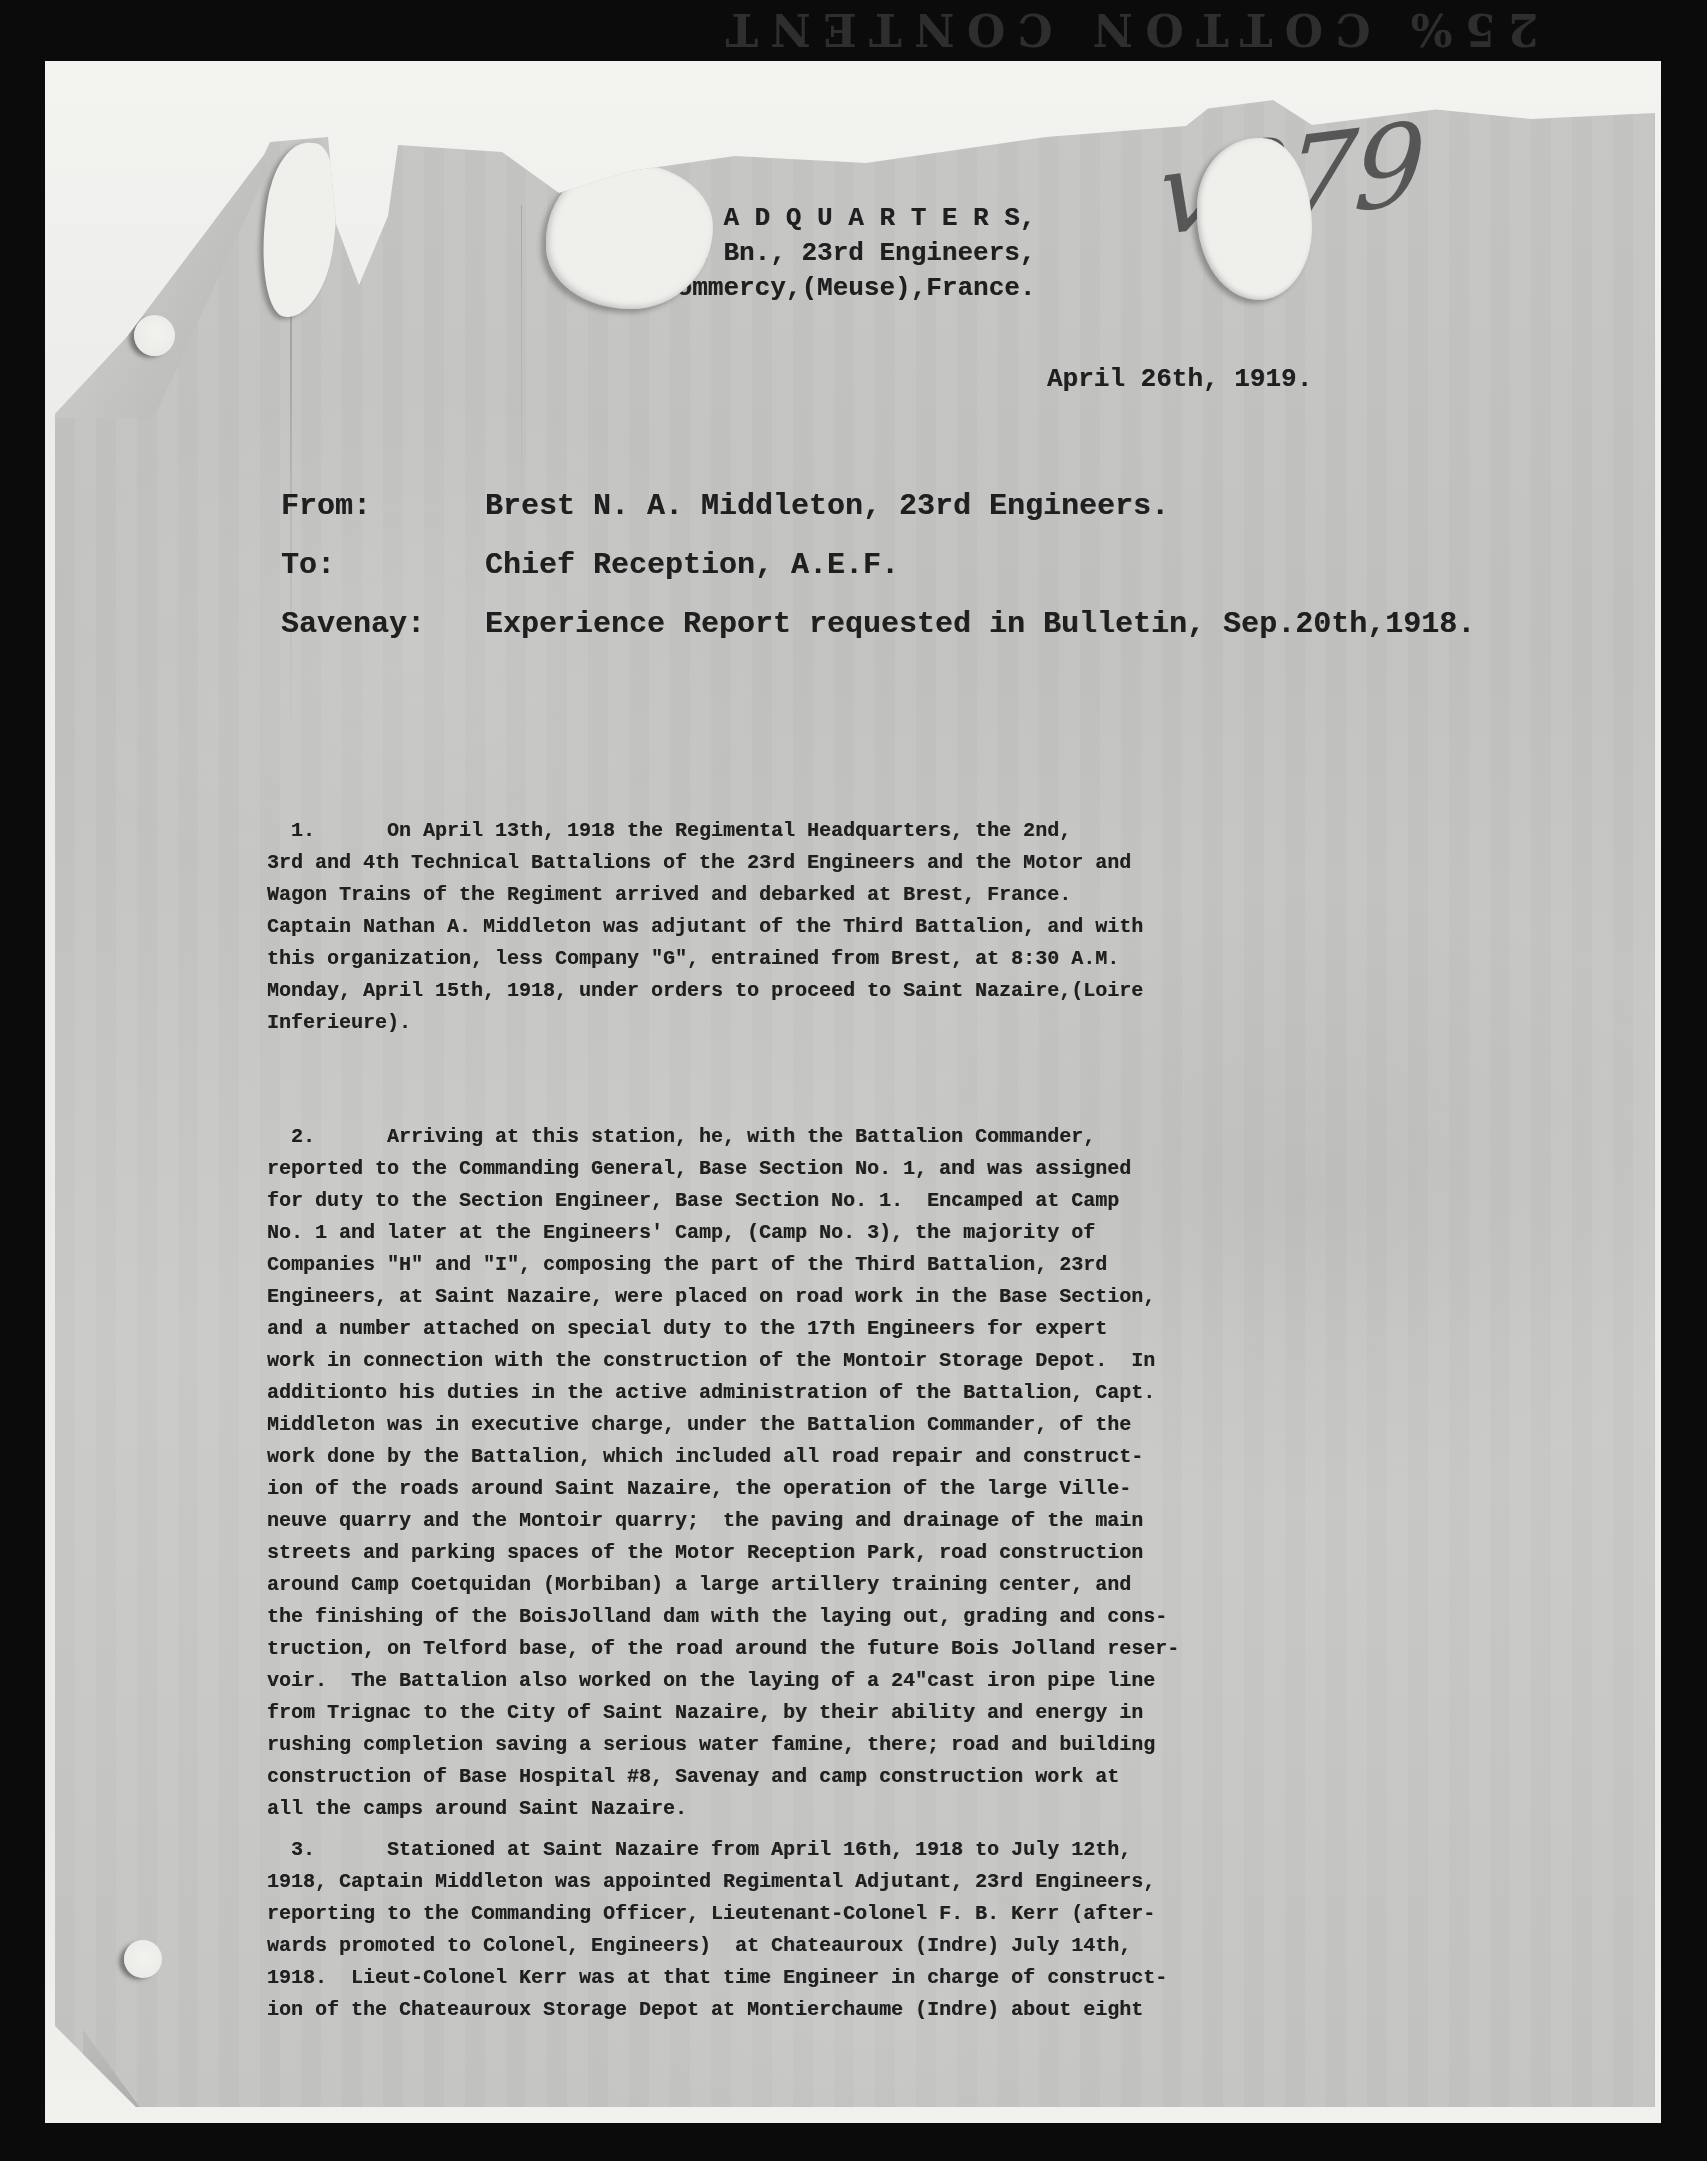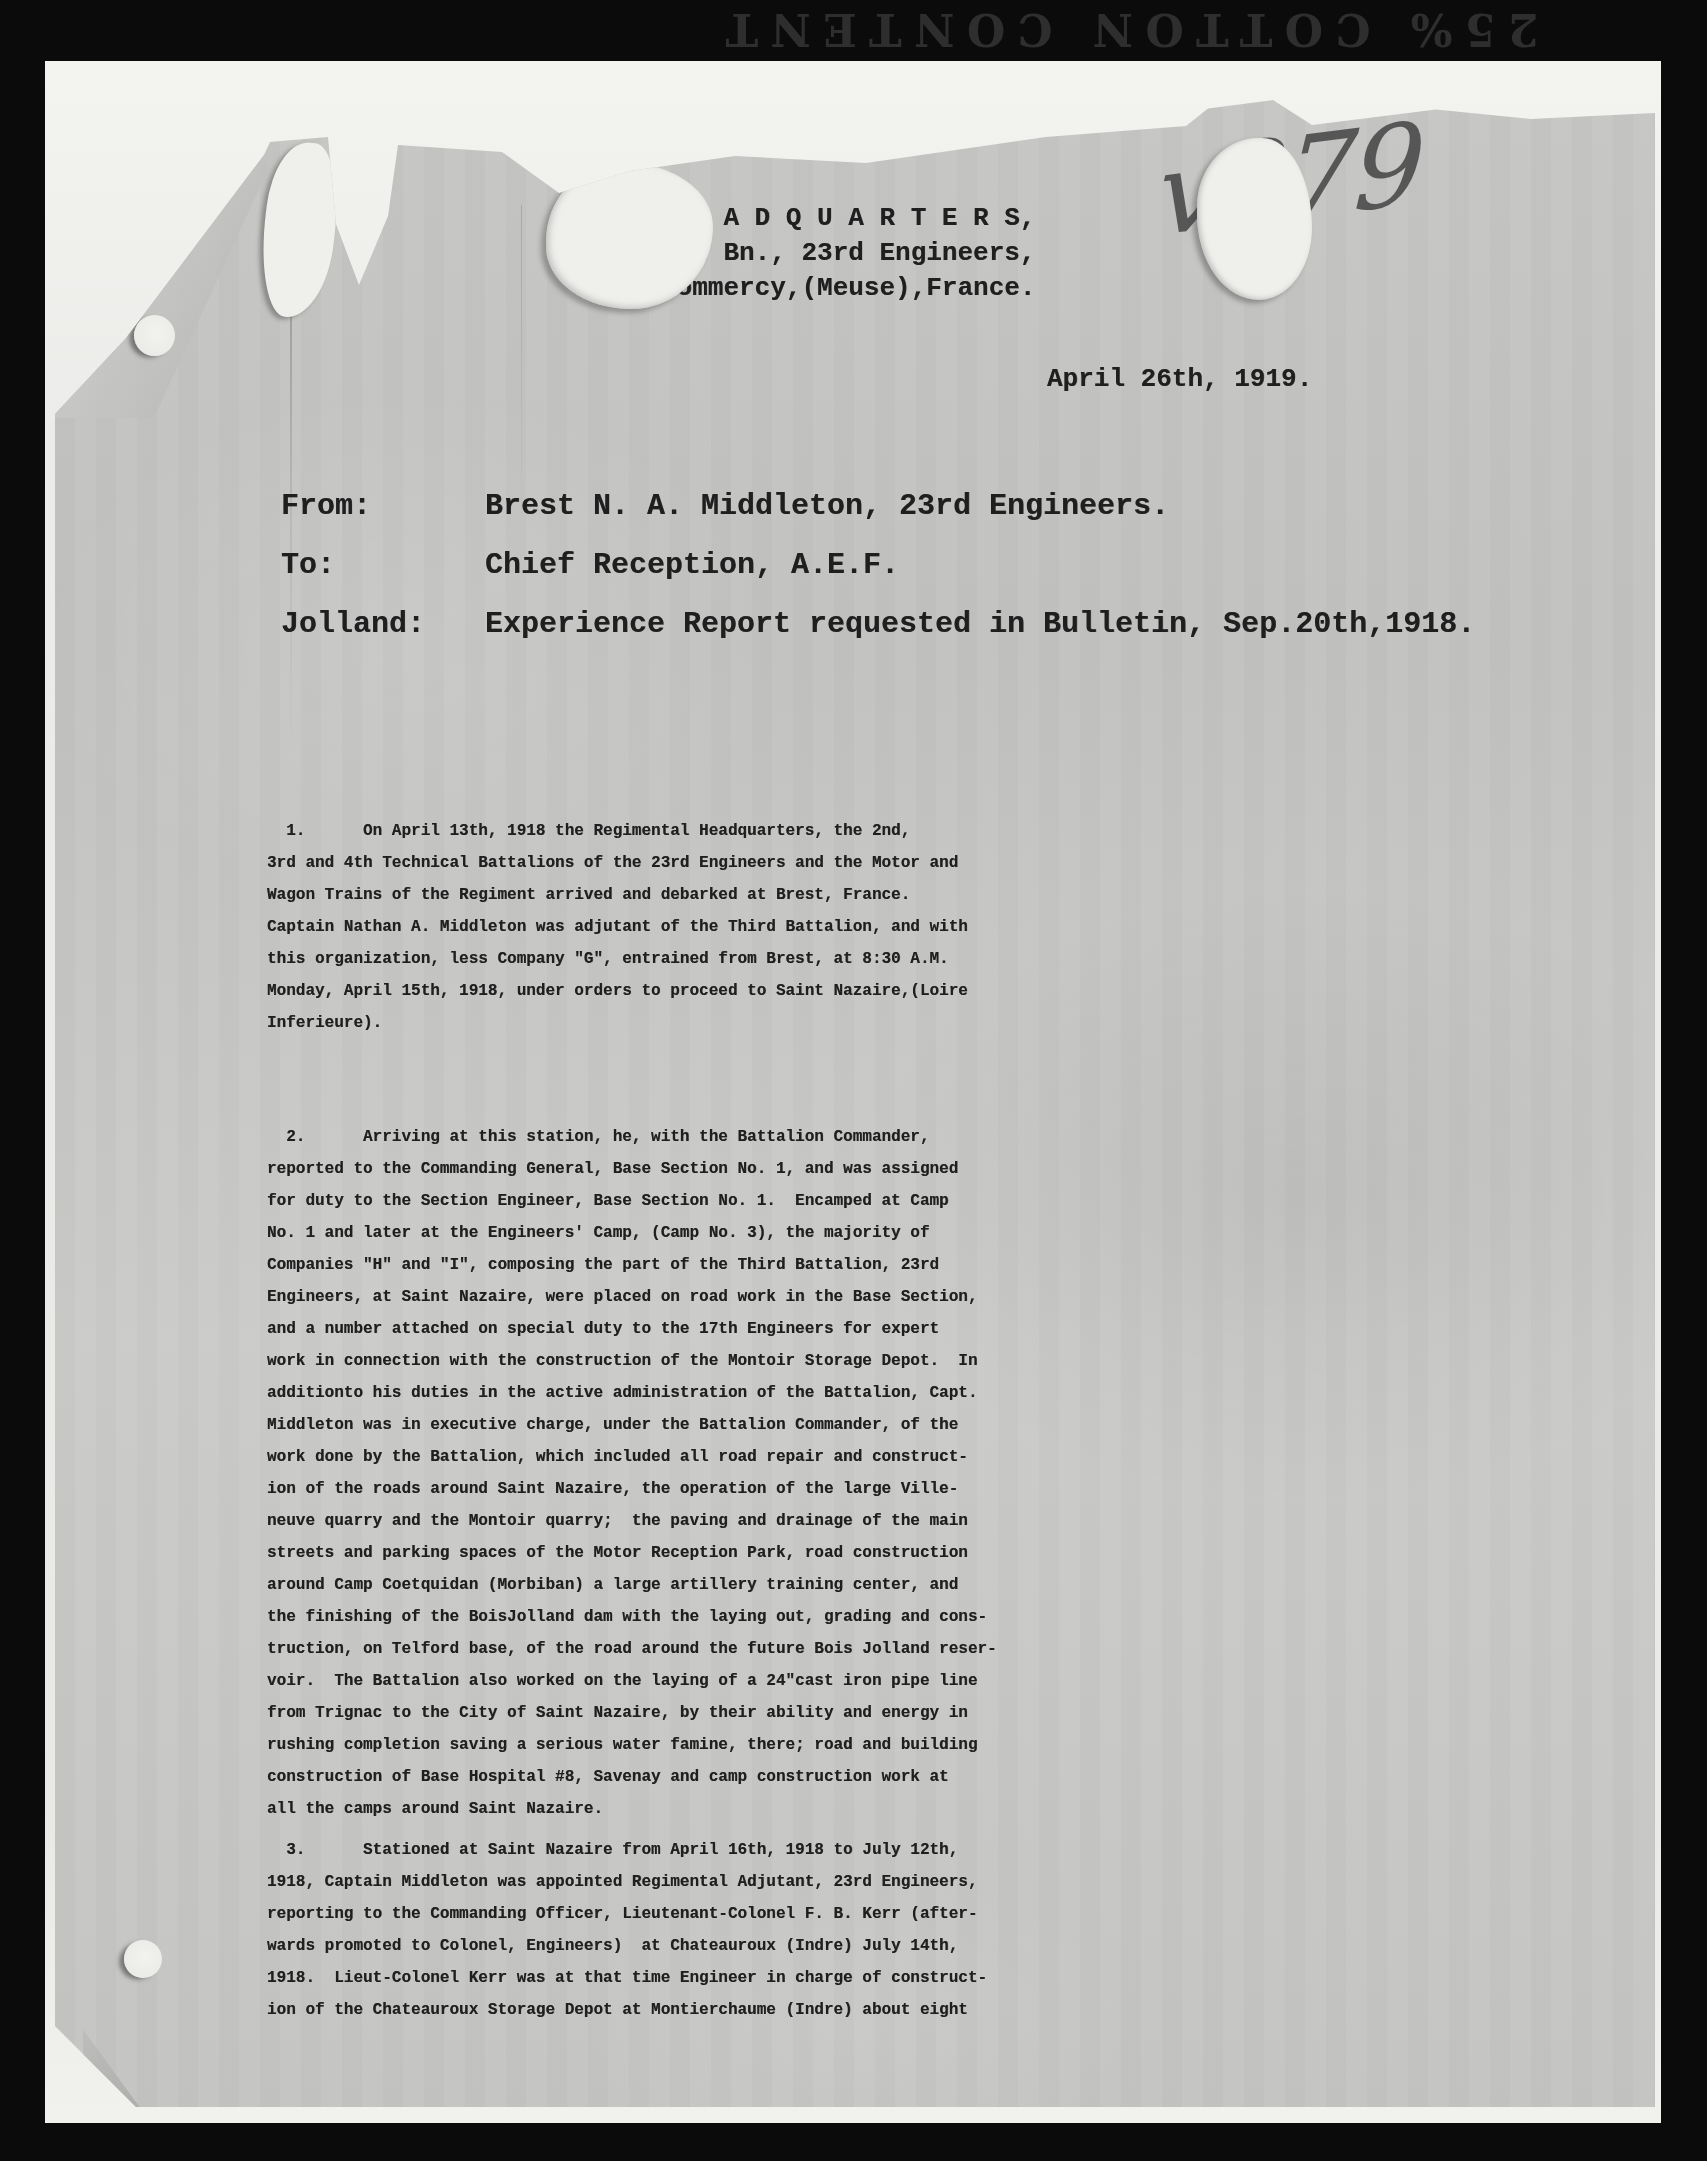--- a/index.html
+++ b/index.html
@@ -175,21 +175,21 @@
     font-size: 30px;
   }
   .field-row { position: relative; height: 59px; white-space: nowrap; }
   .field-label { display: inline-block; }
   .field-value { position: absolute; left: 204px; top: 0; }
 
   pre.para {
     position: absolute;
     left: 212px;
     margin: 0;
-    font-size: 16px;
+    font-size: 20px;
     line-height: 32px;
     white-space: pre;
   }
   .para-1 { top: 734px; }
   .para-2 { top: 1040px; }
   .para-3 { top: 1753px; }
 </style>
 </head>
 <body>
 
@@ -216,21 +216,21 @@
   <div class="fields ink">
     <div class="field-row">
       <span class="field-label">From:</span>
       <span class="field-value">Brest N. A. Middleton, 23rd Engineers.</span>
     </div>
     <div class="field-row">
       <span class="field-label">To:</span>
       <span class="field-value">Chief Reception, A.E.F.</span>
     </div>
     <div class="field-row">
-      <span class="field-label">Jolland:</span>
+      <span class="field-label">Savenay:</span>
       <span class="field-value">Experience Report requested in Bulletin, Sep.20th,1918.</span>
     </div>
   </div>
 
   <pre class="para para-1 ink">  1.      On April 13th, 1918 the Regimental Headquarters, the 2nd,
 3rd and 4th Technical Battalions of the 23rd Engineers and the Motor and
 Wagon Trains of the Regiment arrived and debarked at Brest, France.
 Captain Nathan A. Middleton was adjutant of the Third Battalion, and with
 this organization, less Company "G", entrained from Brest, at 8:30 A.M.
 Monday, April 15th, 1918, under orders to proceed to Saint Nazaire,(Loire

